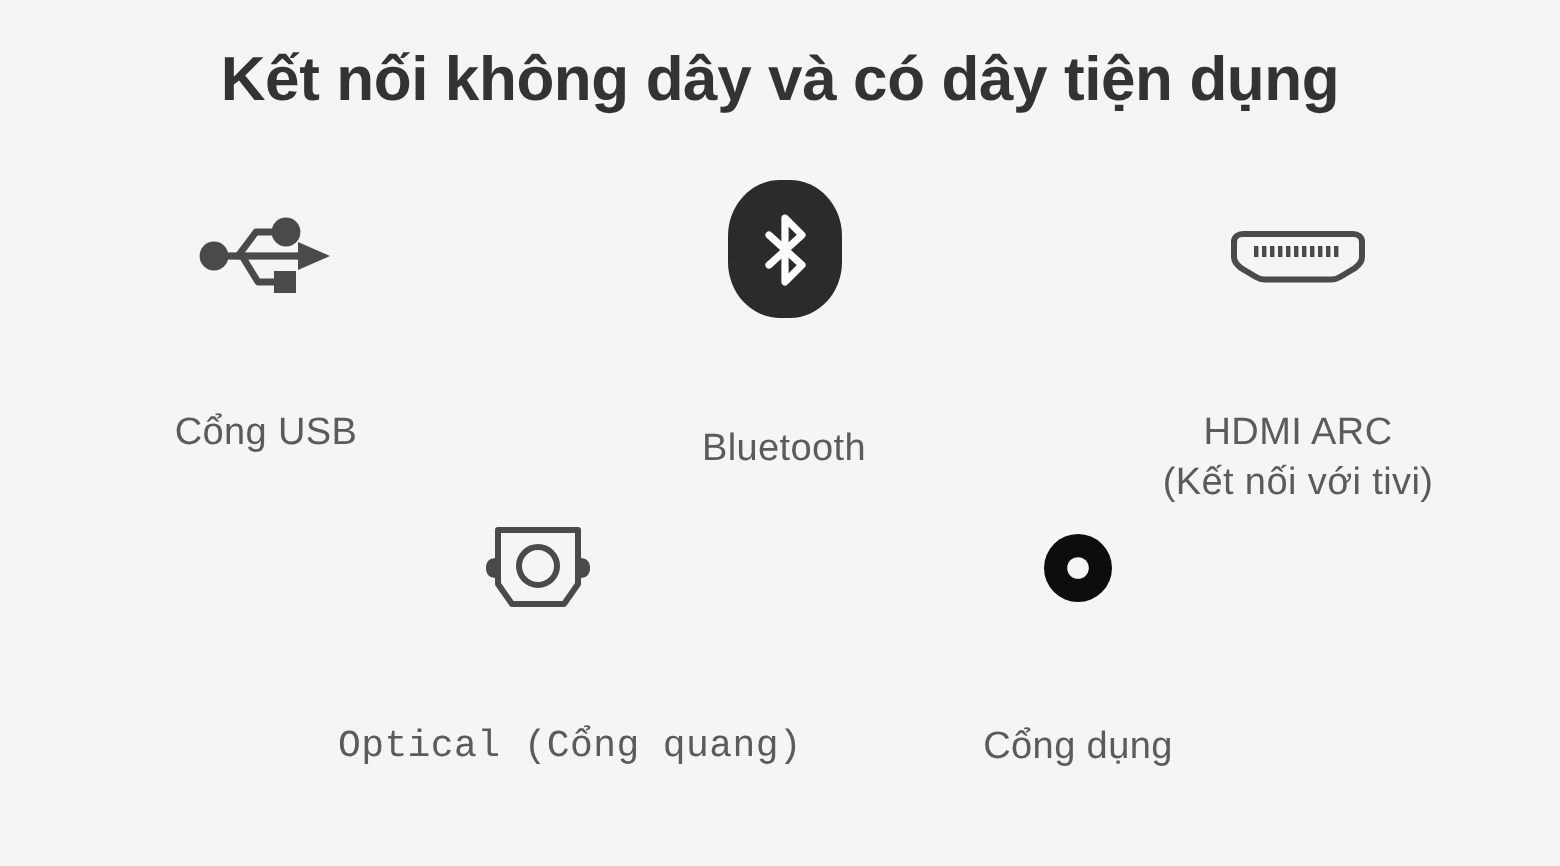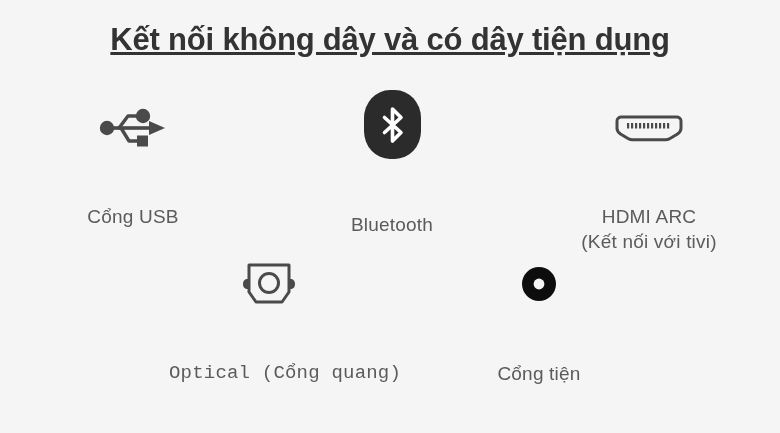--- a/index.html
+++ b/index.html
@@ -26,21 +26,20 @@
     left: 0;
     top: 20px;
     width: 780px;
     text-align: center;
     font-size: 31px;
     font-weight: bold;
     color: #333333;
     letter-spacing: -0.2px;
     line-height: 40px;
     white-space: nowrap;
-    text-decoration: underline;
   }
 
   
   .feature {
     position: absolute;
     text-align: center;
   }
   .feature .icon-box {
     height: 72px;
     display: flex;
@@ -183,17 +182,17 @@
   <div class="feature" id="f-power">
     <div class="icon-box">
       <span>
         <svg width="36" height="36" viewBox="0 0 36 36">
           <circle cx="18" cy="18" r="17" fill="#0d0d0d"></circle>
           <circle cx="18" cy="18" r="5.4" fill="#f5f5f5"></circle>
         </svg>
       </span>
     </div>
     <div class="caption-wrap">
-      <div class="caption">Cổng tiện</div>
+      <div class="caption">Cổng dụng</div>
     </div>
   </div>
 
 </div>
 
 </body></html>

